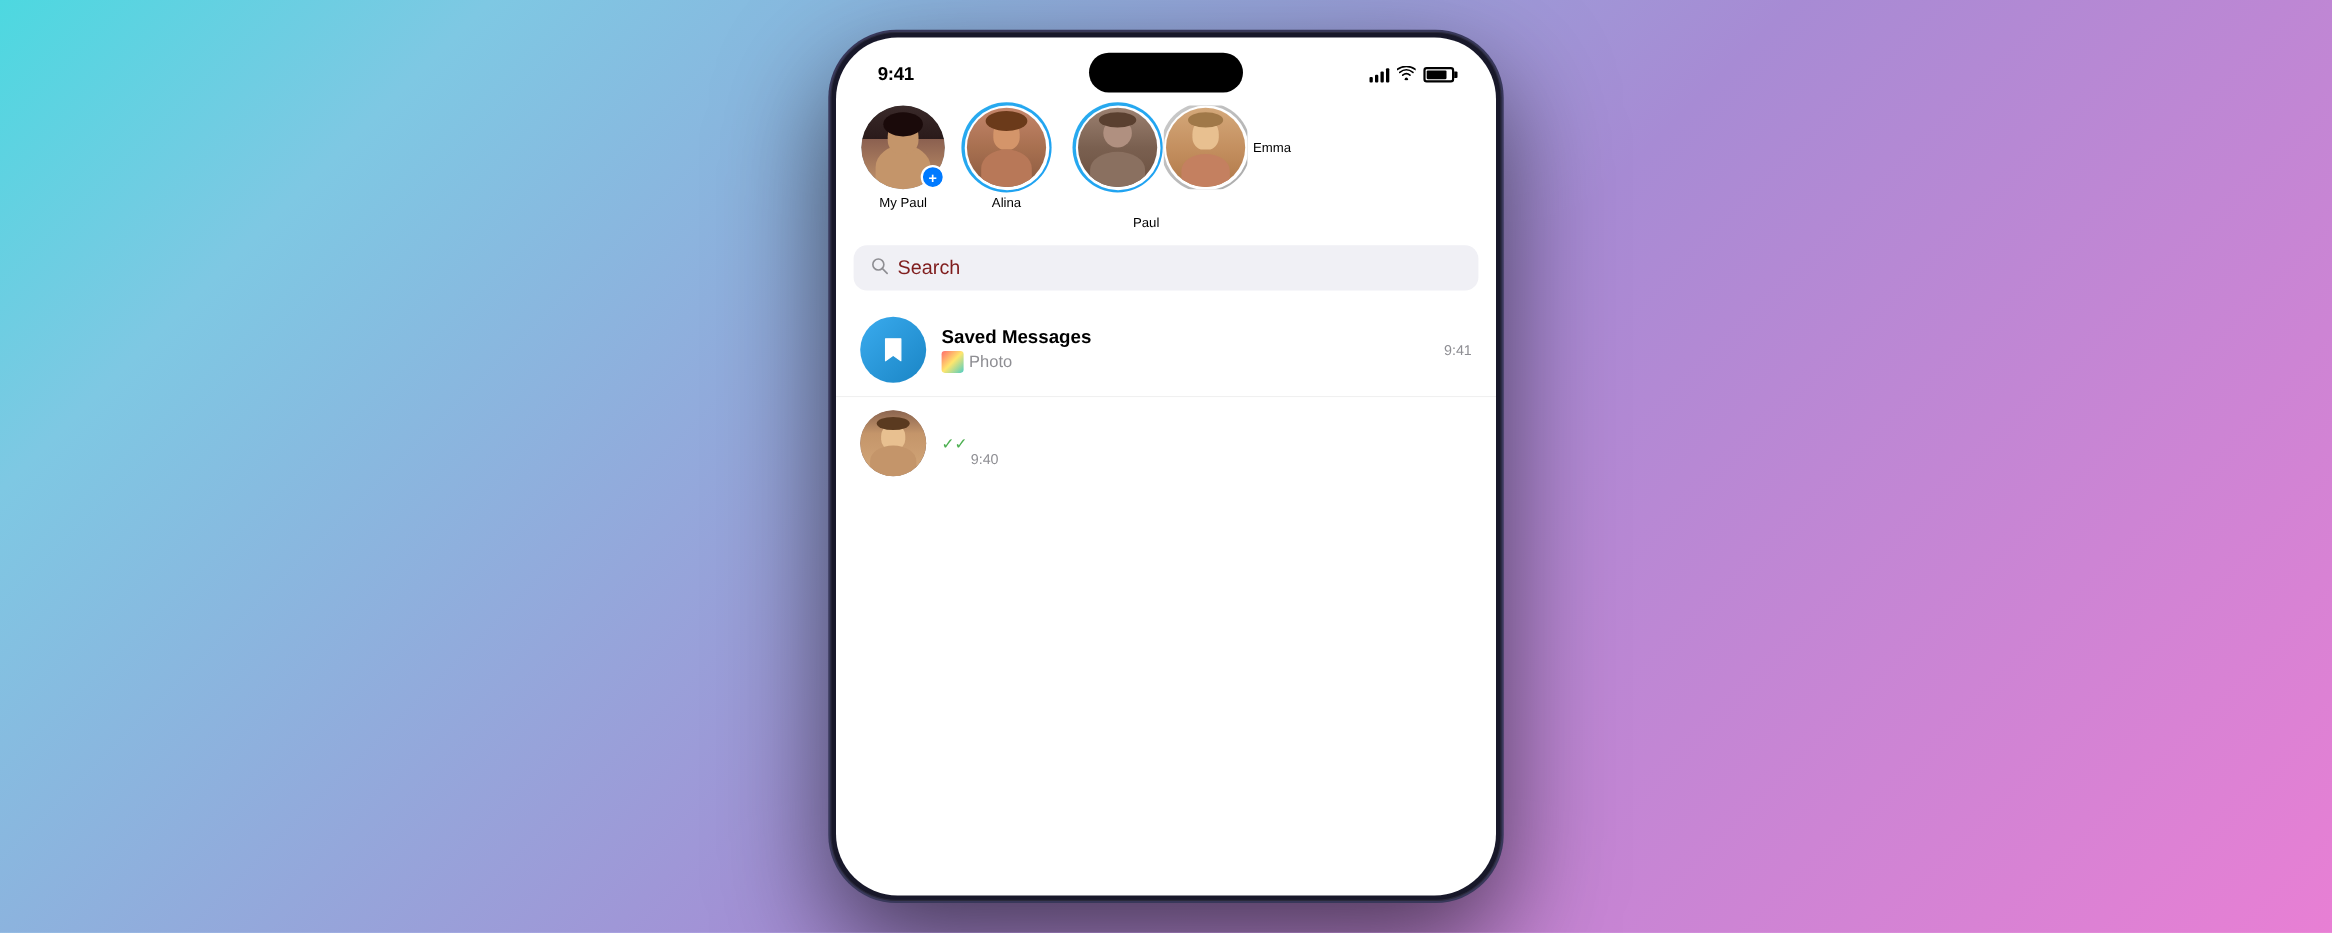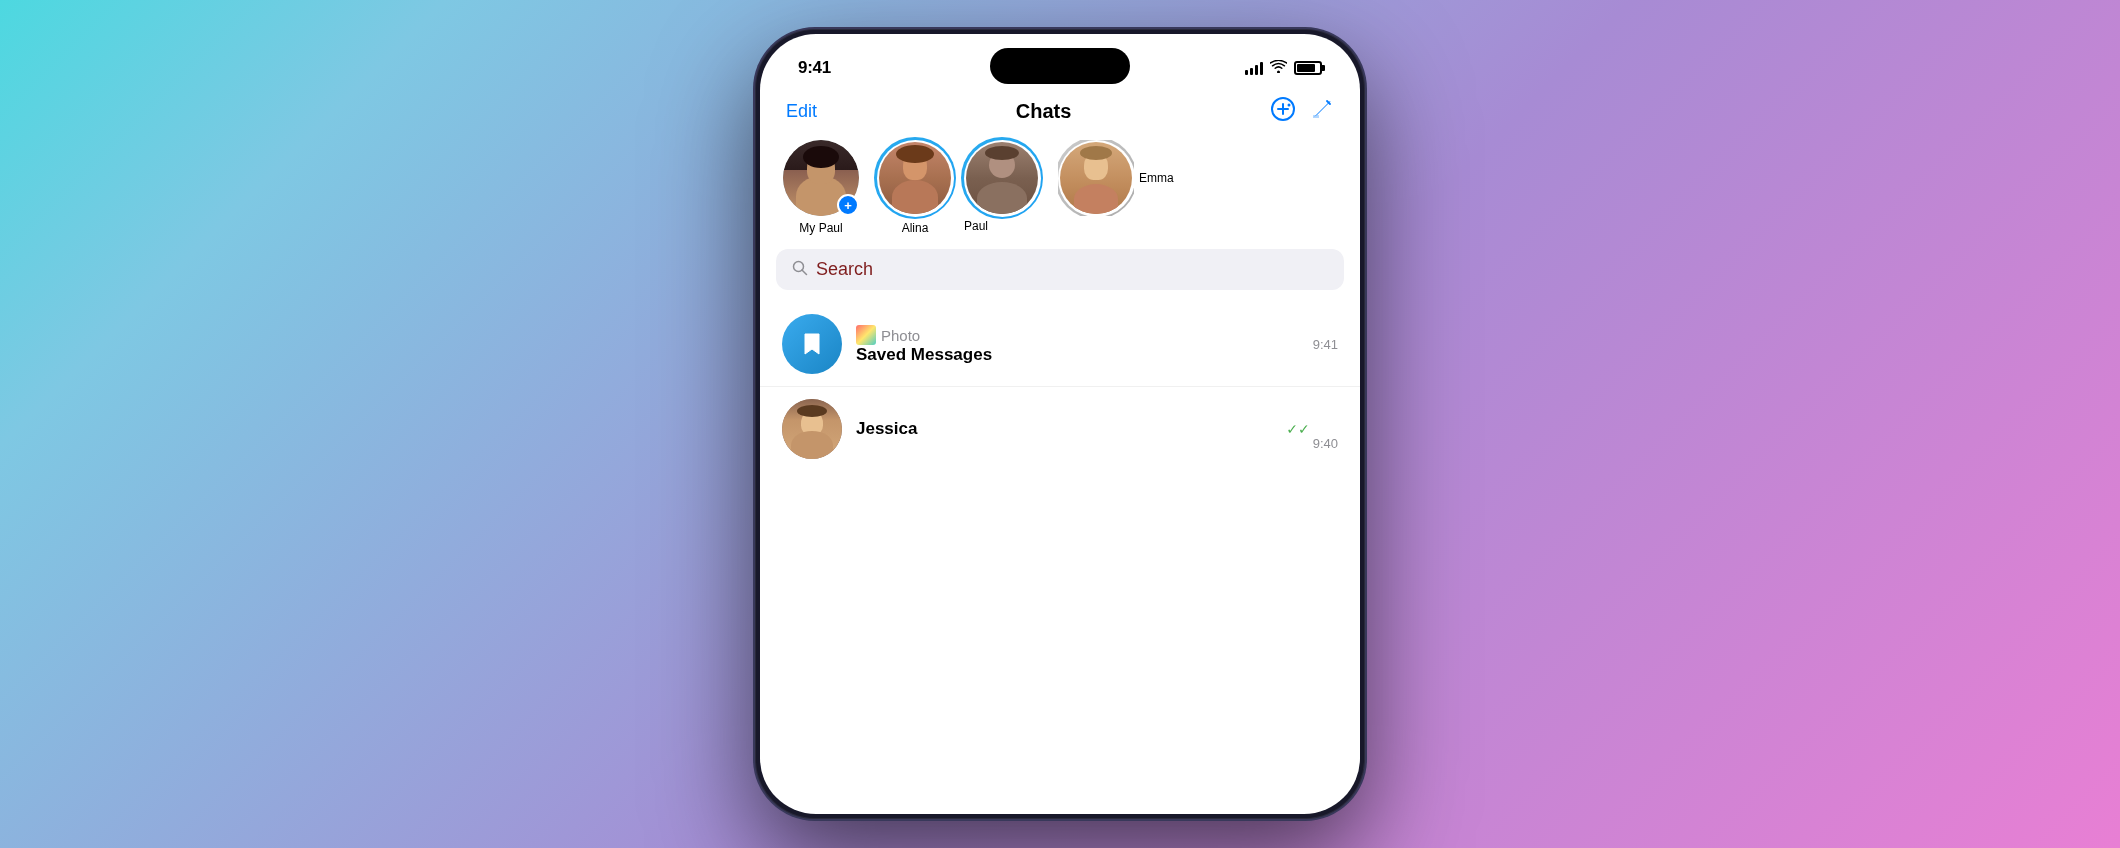--- a/index.html
+++ b/index.html
@@ -50,43 +50,20 @@
 
             <div style="display:flex;align-items:center;gap:1px;">
               <div style="width:28px;height:14px;border:2px solid #000;border-radius:3px;padding:1px;position:relative;">
                 <div style="width:80%;height:100%;background:#000;border-radius:1px;"></div>
                 <div style="position:absolute;right:-5px;top:50%;transform:translateY(-50%);width:3px;height:6px;background:#000;border-radius:0 1px 1px 0;"></div>
               </div>
             </div>
           </div>
         </div>
 
-        <div style="display:flex;align-items:center;justify-content:space-between;padding:4px 26px 10px;">
-          <span style="font-size:18px;color:#007AFF;font-weight:400;cursor:pointer;">Edit</span>
-          <span style="font-size:20px;font-weight:700;color:#000;">Chats</span>
-          <div style="display:flex;align-items:center;gap:14px;">
-
-            <div style="cursor:pointer;">
-              <svg width="26" height="26" viewBox="0 0 26 26" fill="none">
-                <circle cx="13" cy="13" r="11" stroke="#007AFF" stroke-width="2"></circle>
-                <line x1="13" y1="8" x2="13" y2="18" stroke="#007AFF" stroke-width="2" stroke-linecap="round"></line>
-                <line x1="8" y1="13" x2="18" y2="13" stroke="#007AFF" stroke-width="2" stroke-linecap="round"></line>
-                <circle cx="19" cy="9" r="1.5" fill="#007AFF"></circle>
-              </svg>
-            </div>
-
-            <div style="cursor:pointer;">
-              <svg width="24" height="24" viewBox="0 0 24 24" fill="none">
-                <path d="M4 20 L8 16 L20 4 L20 4 C20 4 20 4 20.5 4.5 L19.5 5.5 L7.5 17.5 L4 20Z" fill="#007AFF"></path>
-                <path d="M17 4 L20 7" stroke="#007AFF" stroke-width="1.8" stroke-linecap="round"></path>
-                <rect x="3" y="18" width="6" height="3" rx="0.5" fill="#007AFF" opacity="0.3"></rect>
-              </svg>
-            </div>
-          </div>
-        </div>
 
         <div style="display:flex;align-items:flex-start;padding:4px 16px 14px;gap:4px;overflow:hidden;">
 
           <div style="display:flex;flex-direction:column;align-items:center;gap:5px;min-width:90px;cursor:pointer;">
             <div style="position:relative;width:76px;height:76px;">
               <div style="width:76px;height:76px;border-radius:50%;background:linear-gradient(145deg,#777,#aaa);overflow:hidden;display:flex;align-items:center;justify-content:center;">
 
                 <div style="width:76px;height:76px;border-radius:50%;background:linear-gradient(180deg,#3a2a2a 0%,#2a1a1a 40%,#8B6050 40%,#C4956A 100%);position:relative;overflow:hidden;">
                   <div style="position:absolute;bottom:0;left:50%;transform:translateX(-50%);width:50px;height:40px;background:#C4956A;border-radius:50% 50% 0 0;"></div>
                   <div style="position:absolute;top:12px;left:50%;transform:translateX(-50%);width:28px;height:32px;background:#C4956A;border-radius:50% 50% 40% 40%;"></div>
@@ -107,21 +84,21 @@
                     <div style="position:absolute;top:10px;left:50%;transform:translateX(-50%);width:24px;height:28px;background:#D4956A;border-radius:50% 50% 40% 40%;"></div>
                     <div style="position:absolute;bottom:0;left:50%;transform:translateX(-50%);width:46px;height:34px;background:#B87858;border-radius:50% 50% 0 0;"></div>
                     <div style="position:absolute;top:3px;left:50%;transform:translateX(-50%);width:38px;height:18px;background:#6B3A1A;border-radius:50%;"></div>
                   </div>
                 </div>
               </div>
             </div>
             <span style="font-size:12px;color:#000;text-align:center;white-space:nowrap;">Alina</span>
           </div>
 
-          <div style="display:flex;flex-direction:column;align-items:flex-start;gap:3px;min-width:90px;cursor:pointer;">
+          <div style="display:flex;flex-direction:column;align-items:flex-end;gap:23px;min-width:90px;cursor:pointer;">
             <div style="position:relative;width:76px;height:76px;">
               <div style="position:absolute;top:-3px;left:-3px;width:82px;height:82px;border-radius:50%;background:linear-gradient(135deg,#2AABEE,#1da1f2);padding:2.5px;box-sizing:border-box;display:flex;align-items:center;justify-content:center;">
                 <div style="width:100%;height:100%;background:white;border-radius:50%;padding:2.5px;box-sizing:border-box;">
                   <div style="width:100%;height:100%;border-radius:50%;background:linear-gradient(180deg,#9B8070 0%,#7A6050 50%,#6B5040 100%);overflow:hidden;position:relative;">
                     <div style="position:absolute;top:10px;left:50%;transform:translateX(-50%);width:26px;height:26px;background:#B09080;border-radius:50%;"></div>
                     <div style="position:absolute;bottom:0;left:50%;transform:translateX(-50%);width:50px;height:32px;background:#8A7060;border-radius:50% 50% 0 0;"></div>
                     <div style="position:absolute;top:4px;left:50%;transform:translateX(-50%);width:34px;height:14px;background:#5A4030;border-radius:50%;"></div>
                   </div>
                 </div>
               </div>
@@ -160,42 +137,39 @@
 
         <div style="flex:1;overflow:hidden;">
 
           <div style="display:flex;align-items:center;padding:12px 22px;gap:14px;border-bottom:0.5px solid #f0f0f0;cursor:pointer;">
             <div style="width:60px;height:60px;border-radius:50%;background:linear-gradient(135deg,#3AABEE,#1a85C5);display:flex;align-items:center;justify-content:center;flex-shrink:0;">
               <svg width="28" height="28" viewBox="0 0 28 28" fill="none">
                 <path d="M7 4 L21 4 L21 24 L14 19 L7 24 Z" fill="white" stroke="white" stroke-width="1" stroke-linejoin="round"></path>
               </svg>
             </div>
             <div style="flex:1;min-width:0;">
+              <div style="font-size:17px;font-weight:600;color:#000;">Saved Messages</div>
               <div style="display:flex;align-items:center;gap:5px;font-size:15px;color:#8E8E93;margin-top:2px;">
                 <div style="width:20px;height:20px;border-radius:3px;background:linear-gradient(135deg,#FF6B6B,#FFE66D 50%,#4ECDC4);flex-shrink:0;"></div>
                 <span>Photo</span>
               </div>
-              <div style="font-size:17px;font-weight:600;color:#000;">Saved Messages</div>
             </div>
             <div style="display:flex;flex-direction:column;align-items:flex-end;flex-shrink:0;">
               <span style="font-size:13px;color:#8E8E93;">9:41</span>
             </div>
           </div>
 
           <div style="display:flex;align-items:center;padding:12px 22px;gap:14px;cursor:pointer;">
             <div style="width:60px;height:60px;border-radius:50%;background:linear-gradient(160deg,#A07860,#806050);display:flex;align-items:center;justify-content:center;flex-shrink:0;overflow:hidden;position:relative;">
 
               <div style="width:60px;height:60px;border-radius:50%;background:linear-gradient(180deg,#8B6550 0%,#C4956A 35%,#D4A87A 100%);overflow:hidden;position:relative;">
                 <div style="position:absolute;top:12px;left:50%;transform:translateX(-50%);width:22px;height:24px;background:#E8C090;border-radius:50% 50% 40% 40%;"></div>
                 <div style="position:absolute;bottom:0;left:50%;transform:translateX(-50%);width:42px;height:28px;background:#C4956A;border-radius:50% 50% 0 0;"></div>
                 <div style="position:absolute;top:6px;left:50%;transform:translateX(-50%);width:30px;height:12px;background:#5A3A20;border-radius:50%;"></div>
               </div>
-            </div>
-            <div style="flex:1;min-width:0;">
-              <div style="font-size:17px;font-weight:600;color:#000;">Jessica</div>
             </div>
             <div style="display:flex;flex-direction:column;align-items:flex-end;flex-shrink:0;">
               <div style="display:flex;align-items:center;gap:3px;">
                 <span style="color:#4CAF50;font-size:14px;">✓✓</span>
                 <span style="font-size:13px;color:#8E8E93;margin-top:28px;">9:40</span>
               </div>
             </div>
           </div>
 
         </div>

